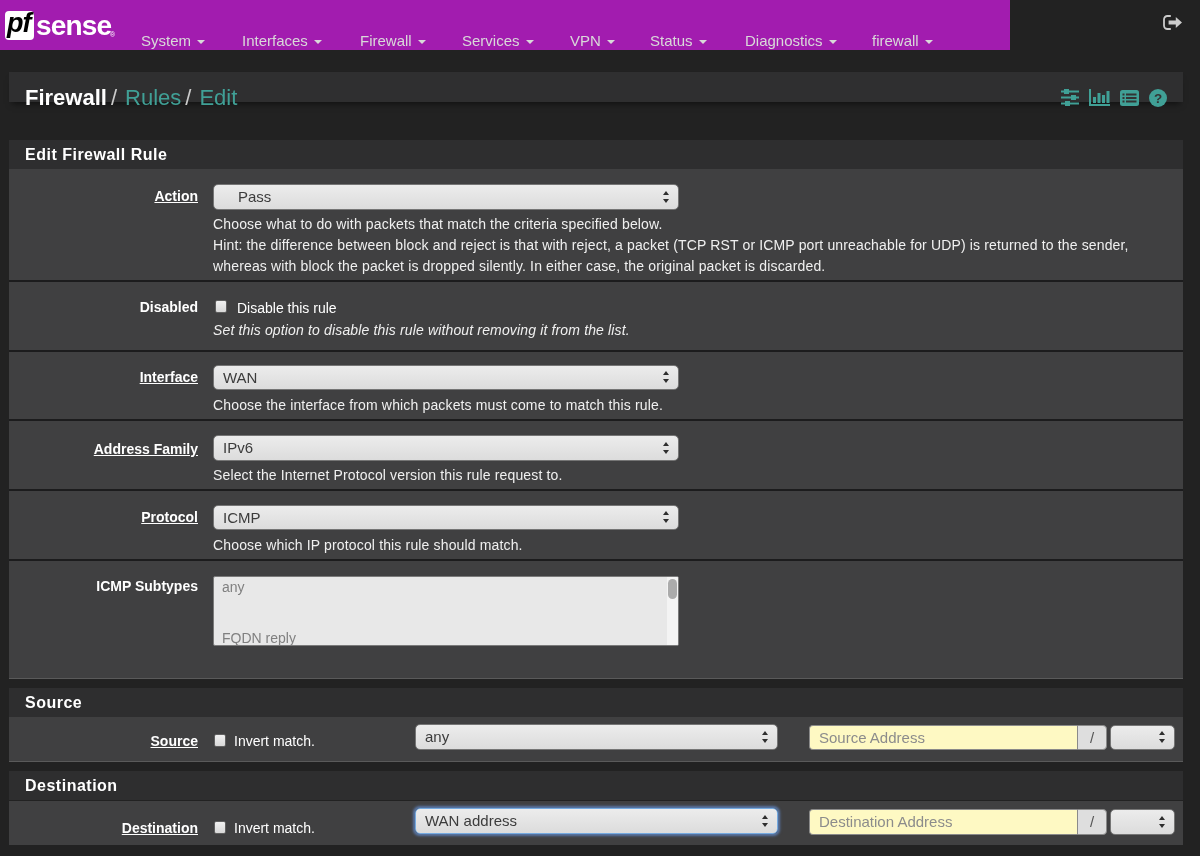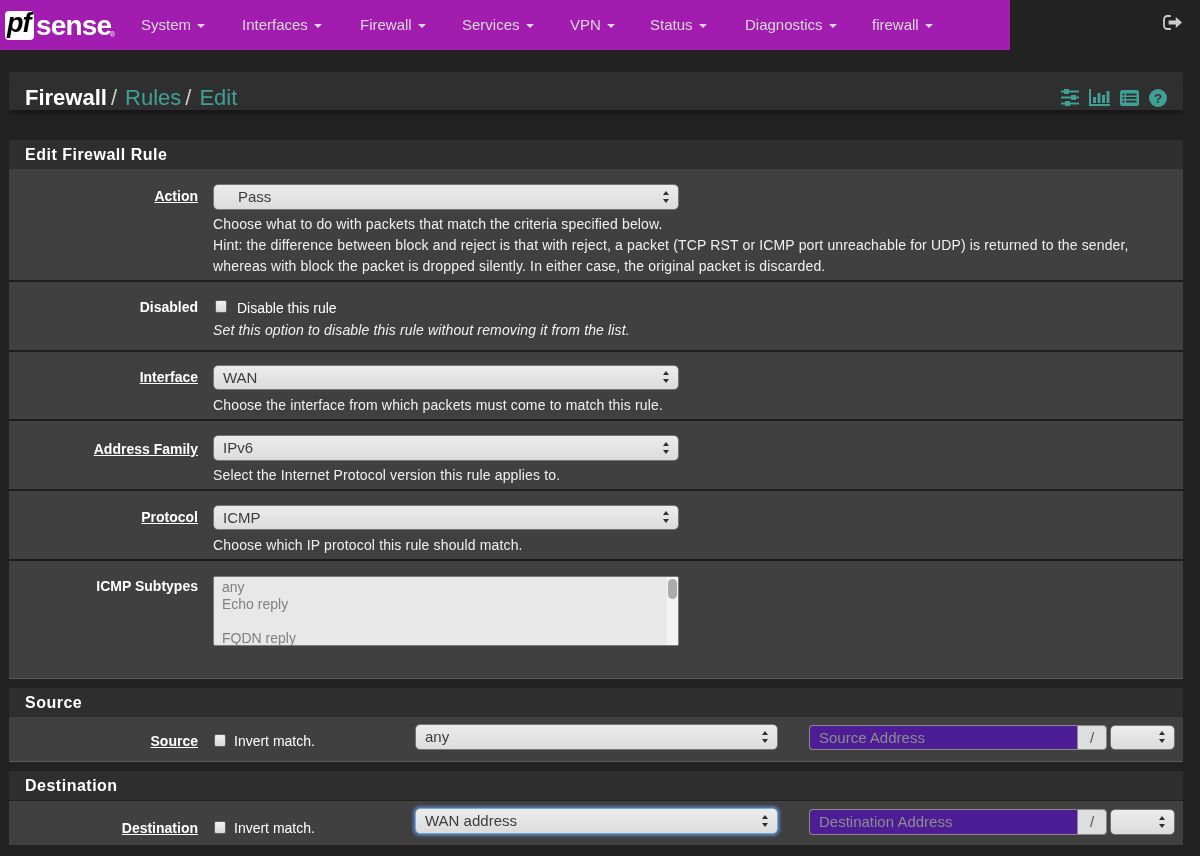--- a/index.html
+++ b/index.html
@@ -5,25 +5,25 @@
 * { margin:0; padding:0; box-sizing:border-box; }
 html,body { width:1200px; height:856px; background:#222222; font-family:"Liberation Sans", sans-serif; overflow:hidden; }
 #page { position:relative; width:1200px; height:856px; }
 .abs { position:absolute; }
 
 
 #navbar { position:absolute; left:0; top:0; width:1010px; height:50px; background:#a21caf; }
 #logobox { position:absolute; left:5px; top:11px; width:29px; height:29px; background:#fff; border-radius:4px; }
 #pf { position:absolute; left:7px; top:8px; font-size:27px; font-weight:bold; font-style:italic; color:#000; letter-spacing:-1px; }
 #sense { position:absolute; left:36px; top:10px; font-size:28px; font-weight:bold; color:#fff; letter-spacing:-0.8px; }
-.navitem { position:absolute; top:0; height:50px; line-height:50px; color:#d9d9d9; font-size:15px; white-space:nowrap; }
+.navitem { position:absolute; top:16px; height:50px; line-height:50px; color:#d9d9d9; font-size:15px; white-space:nowrap; }
 .caret { display:inline-block; width:0; height:0; border-top:4px solid #d9d9d9; border-left:4px solid transparent; border-right:4px solid transparent; margin-left:6px; vertical-align:middle; }
 
 
-#crumbbar { position:absolute; left:9px; top:72px; width:1174px; height:38px; background:#2f2f30; box-shadow:0 5px 6px -3px rgba(0,0,0,0.5); }
+#crumbbar { position:absolute; left:9px; top:72px; width:1174px; height:30px; background:#2f2f30; box-shadow:0 5px 6px -3px rgba(0,0,0,0.5); }
 #crumbs { position:absolute; left:16px; top:13px; font-size:22px; color:#fff; white-space:nowrap; }
 #crumbs .sep { color:#cccccc; padding:0 8px 0 4px; }
 #crumbs a { color:#40a096; text-decoration:none; }
 .crumbicons { position:absolute; top:2px; height:47px; right:16px; display:flex; align-items:center; gap:10px; }
 
 
 .phead { position:absolute; left:9px; width:1174px; height:29px; background:#2e2e2f; color:#fff; font-size:16px; letter-spacing:0.5px; font-weight:bold; line-height:29px; padding-left:16px; }
 .prow { position:absolute; left:9px; width:1174px; background:#404041; }
 .pborder { position:absolute; left:9px; width:1174px; height:1px; background:#5a5a5a; }
 
@@ -33,21 +33,21 @@
 .ckbox { position:absolute; width:12px; height:13px; background:linear-gradient(#f0f0f0,#d8d8d8); border:1px solid #606060; border-radius:2px; }
 .cklabel { position:absolute; font-size:14px; color:#fff;text-align:right; }
 
 .sel { position:absolute; height:25.5px; border:1px solid #757575;
   background:linear-gradient(#ececec,#dcdcdc); border-radius:5px;
   font-size:15px; color:#3c3c3c; line-height:23px; padding-left:9px; }
 .sel::before { content:""; position:absolute; right:9px; top:5.5px; width:0; height:0;
   border-left:3.8px solid transparent; border-right:3.8px solid transparent; border-bottom:4.8px solid #2e2e2e; }
 .sel::after { content:""; position:absolute; right:9px; top:13.5px; width:0; height:0;
   border-left:3.8px solid transparent; border-right:3.8px solid transparent; border-top:4.8px solid #2e2e2e; }
-.inputf { position:absolute; height:25.5px; background:#4c1d95; border:1px solid #8a8a8a; font-size:15px; color:#8c8c8c; line-height:24px; padding-left:9px; }
+.inputf { position:absolute; height:25.5px; background:#fef9c3; border:1px solid #8a8a8a; font-size:15px; color:#8c8c8c; line-height:24px; padding-left:9px; }
 </style>
 </head>
 <body>
 <div id="page">
 
   <div id="navbar">
     <div id="logobox"></div>
     <div id="pf">pf</div>
     <div id="sense">sense</div>
     <div class="abs" style="left:110px; top:31px; color:#fff; font-size:7px;">®</div>
@@ -121,32 +121,31 @@
   <div class="help" style="top:320px; left:213px;font-style:italic;">Set this option to disable this rule without removing it from the list.</div>
 
   <div class="prow" style="top:352px; height:66.5px;"></div>
   <div class="lbl u" style="top:369px;">Interface</div>
   <div class="sel" style="left:213px; top:364.5px; width:466px;">WAN</div>
   <div class="help" style="top:395px; left:213px;">Choose the interface from which packets must come to match this rule.</div>
 
   <div class="prow" style="top:420.5px; height:68px;"></div>
   <div class="lbl u" style="top:441px;">Address Family</div>
   <div class="sel" style="left:213px; top:435px; width:466px;">IPv6</div>
-  <div class="help" style="top:464.5px; left:213px;">Select the Internet Protocol version this rule applies to.</div>
+  <div class="help" style="top:464.5px; left:213px;">Select the Internet Protocol version this rule request to.</div>
 
   <div class="prow" style="top:490.5px; height:68px;"></div>
   <div class="lbl u" style="top:508.5px;">Protocol</div>
   <div class="sel" style="left:213px; top:504.5px; width:466px;">ICMP</div>
   <div class="help" style="top:534.5px; left:213px;">Choose which IP protocol this rule should match.</div>
 
   <div class="prow" style="top:560.5px; height:118px;"></div>
   <div class="lbl" style="top:578px;">ICMP Subtypes</div>
   <div class="abs" style="left:213px; top:576px; width:466px; height:70px; background:#e8e8e8; border:1px solid #7a7a7a; border-radius:2px; overflow:hidden;">
     <div style="position:absolute; left:0; top:1.5px; width:456px; height:17.25px; font-size:14px; color:#808080; padding-left:8px; line-height:17.25px;">any</div>
-    <div style="position:absolute; left:0; top:18.75px; width:456px; height:17.25px; font-size:14px; color:#808080; padding-left:8px; line-height:17.25px;">Echo reply</div>
     <div style="position:absolute; left:0; top:53.25px; width:456px; height:16px; font-size:14px; color:#808080; padding-left:8px; line-height:17.25px;">FQDN reply</div>
     <div style="position:absolute; right:0; top:0; width:11px; height:70px; background:#f4f4f4;"></div>
     <div style="position:absolute; right:1px; top:2px; width:9px; height:20px; background:#ababab; border-radius:5px;"></div>
   </div>
   <div class="pborder" style="top:678px;"></div>
 
   <div class="phead" style="top:688px;">Source</div>
   <div class="prow" style="top:717px; height:44px;"></div>
   <div class="lbl u" style="top:733px;">Source</div>
   <div class="ckbox" style="left:214px; top:734px;"></div>

